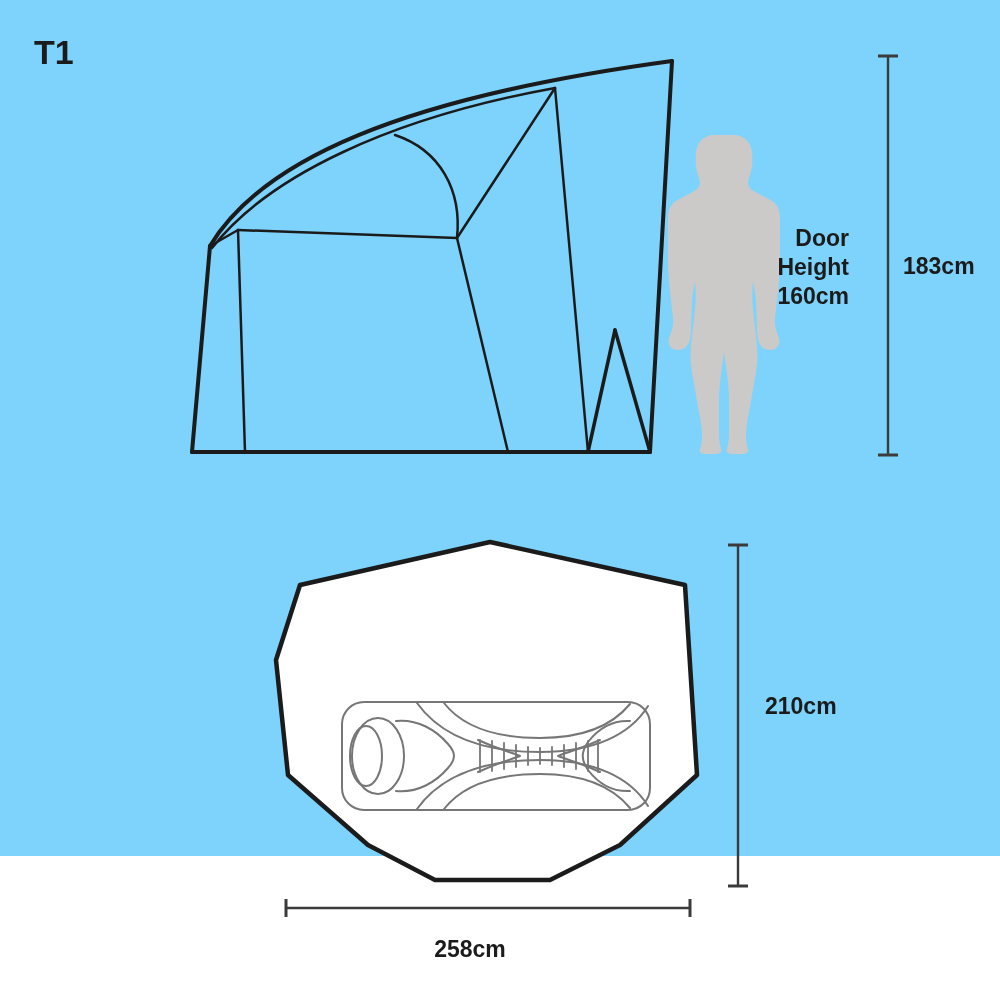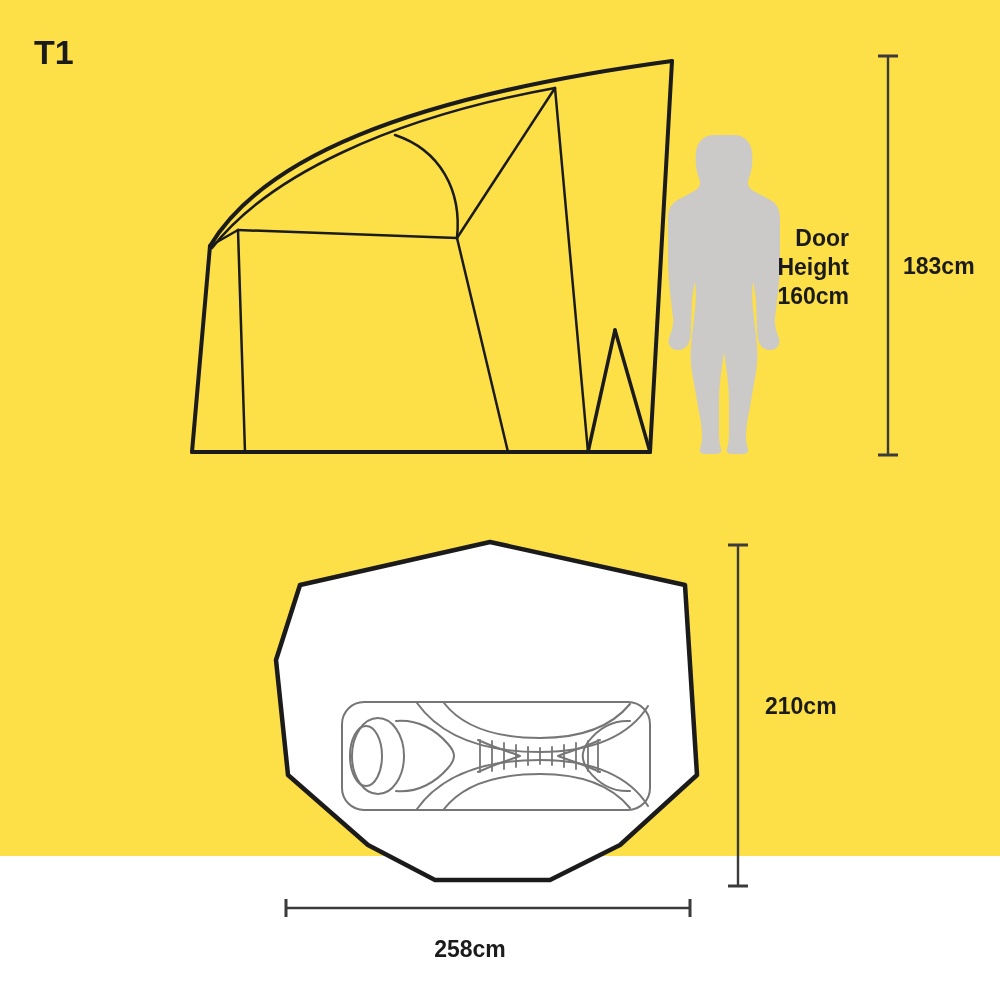--- a/index.html
+++ b/index.html
@@ -14,21 +14,21 @@
     color: #1b1b1b;
     position: relative;
     overflow: hidden;
   }
   #page {
     position: absolute;
     left: 0;
     top: 0;
     width: 1000px;
     height: 856px;
-    background: #fde047;
+    background: #7dd3fc;
   }
   #diagram {
     position: absolute;
     left: 0;
     top: 0;
     display: block;
   }
   .title-text {
     font-size: 34px;
     font-weight: bold;

